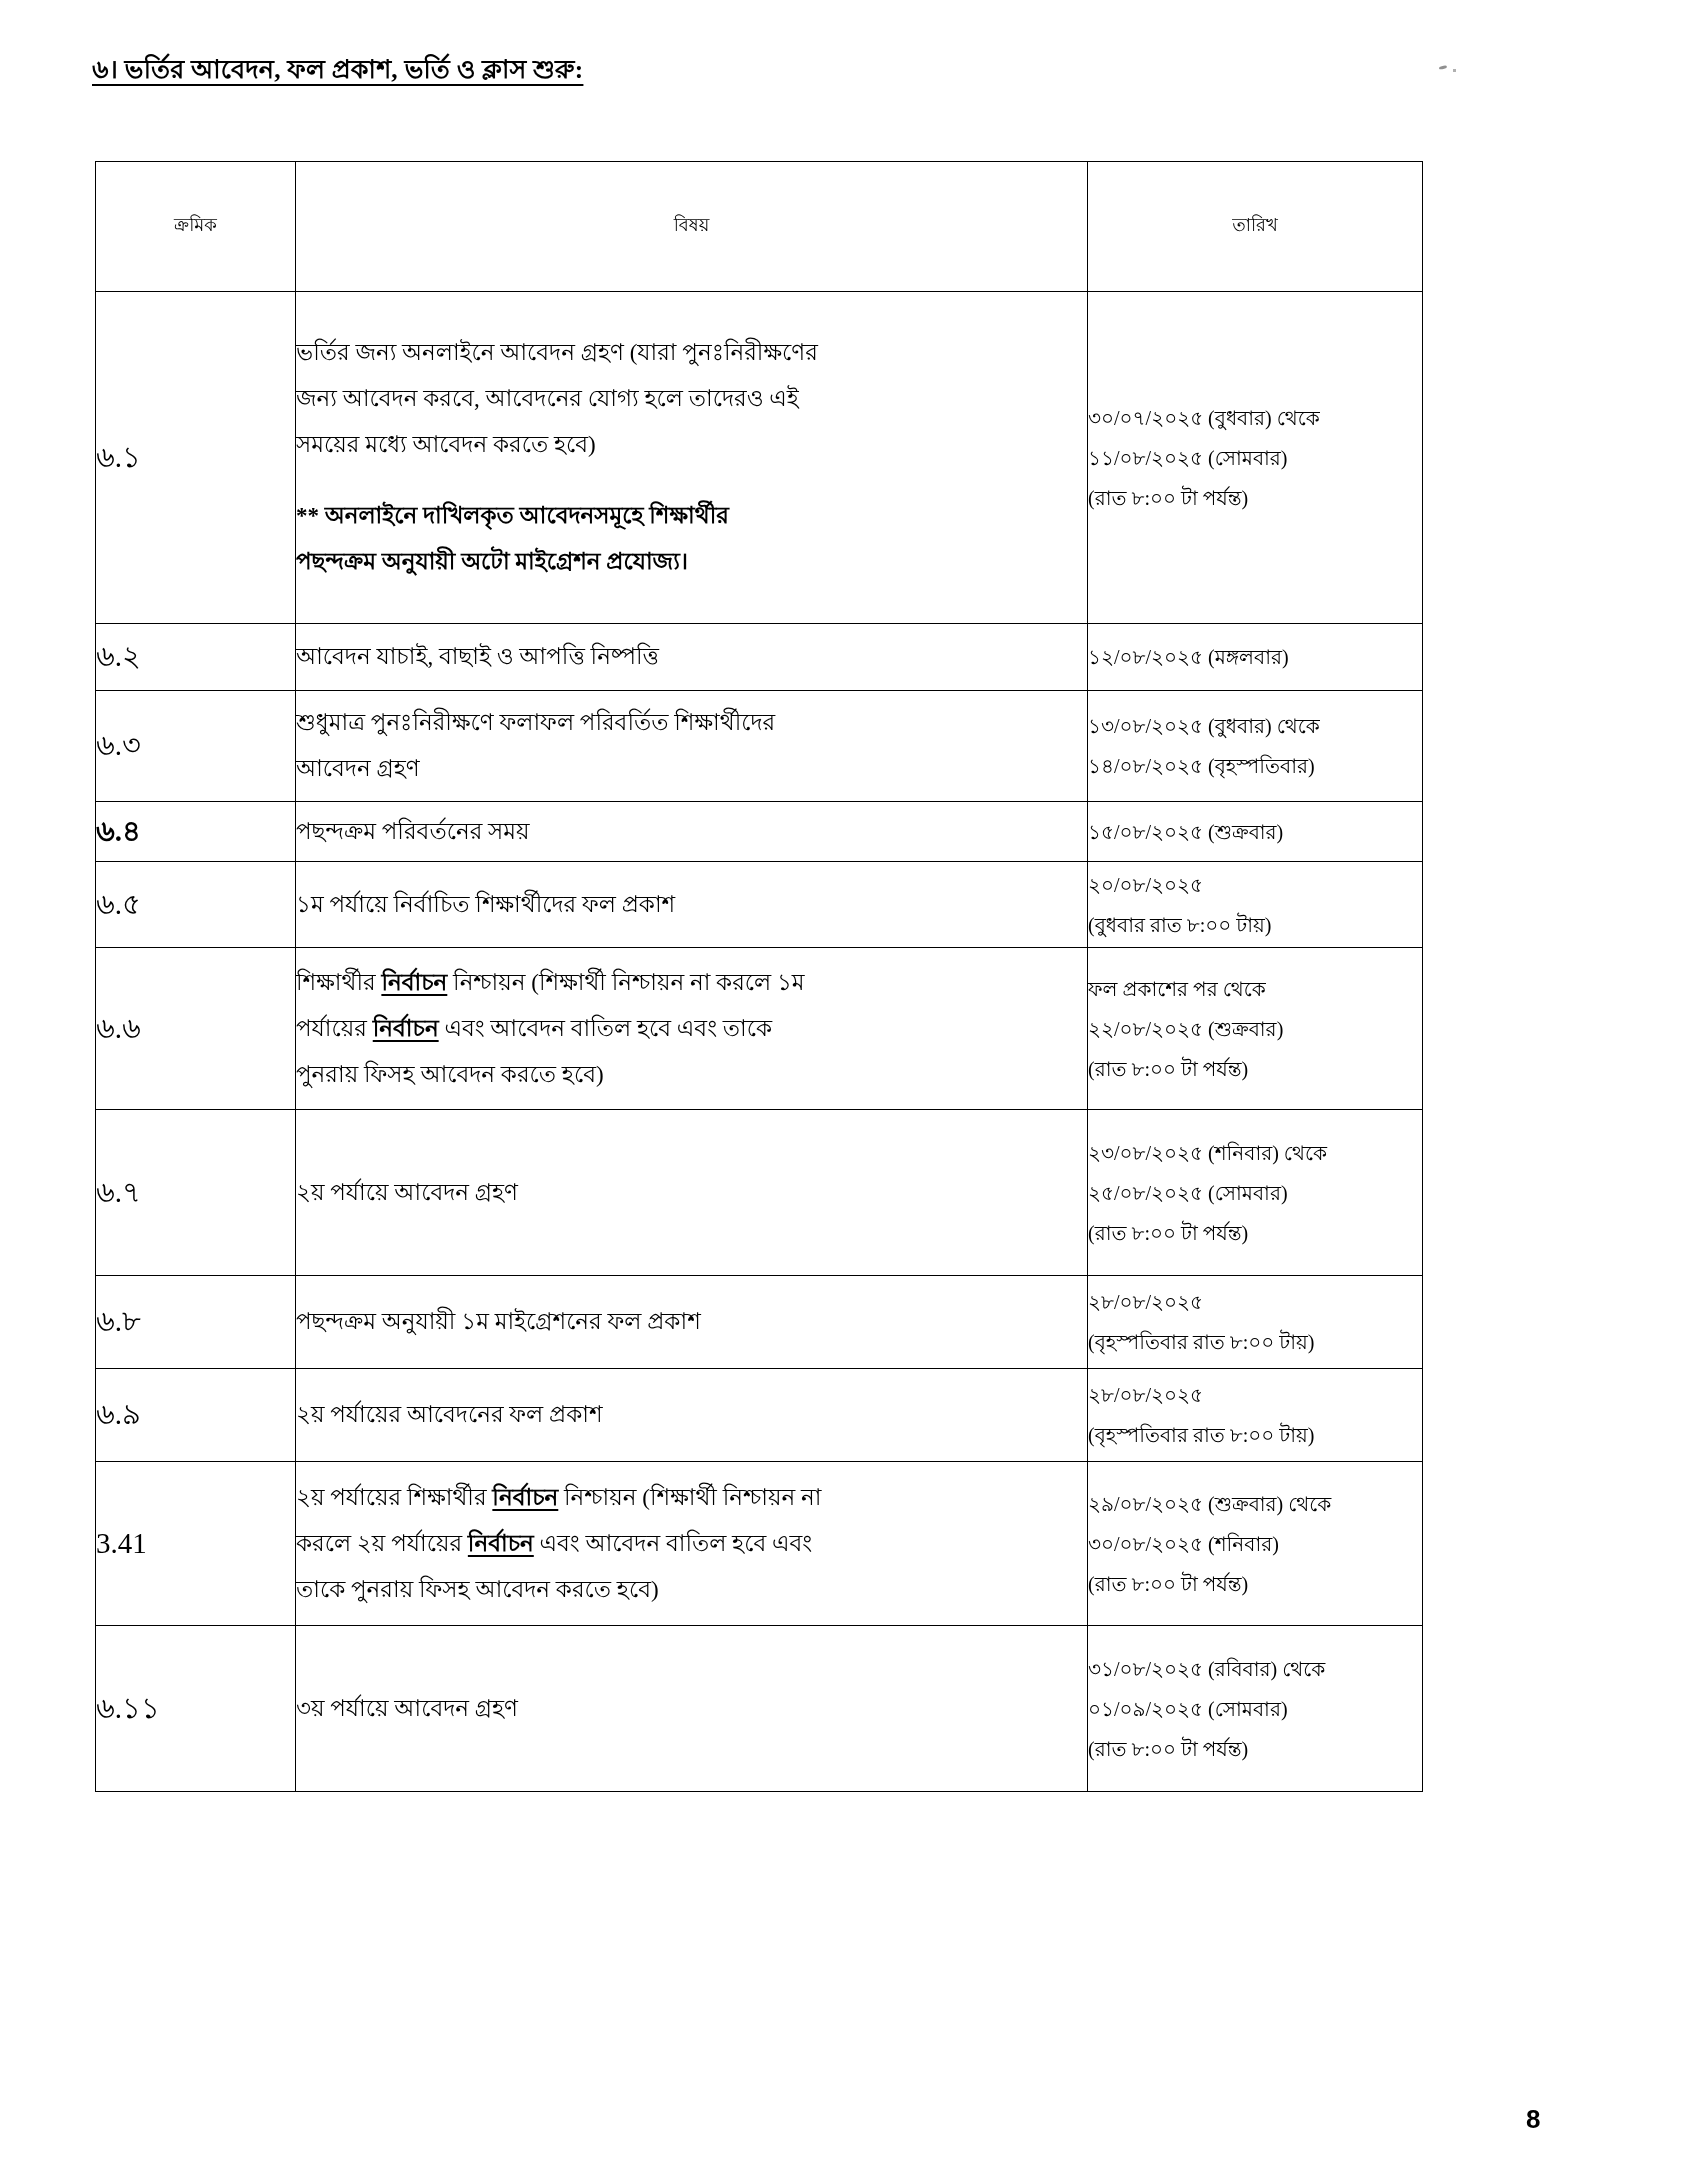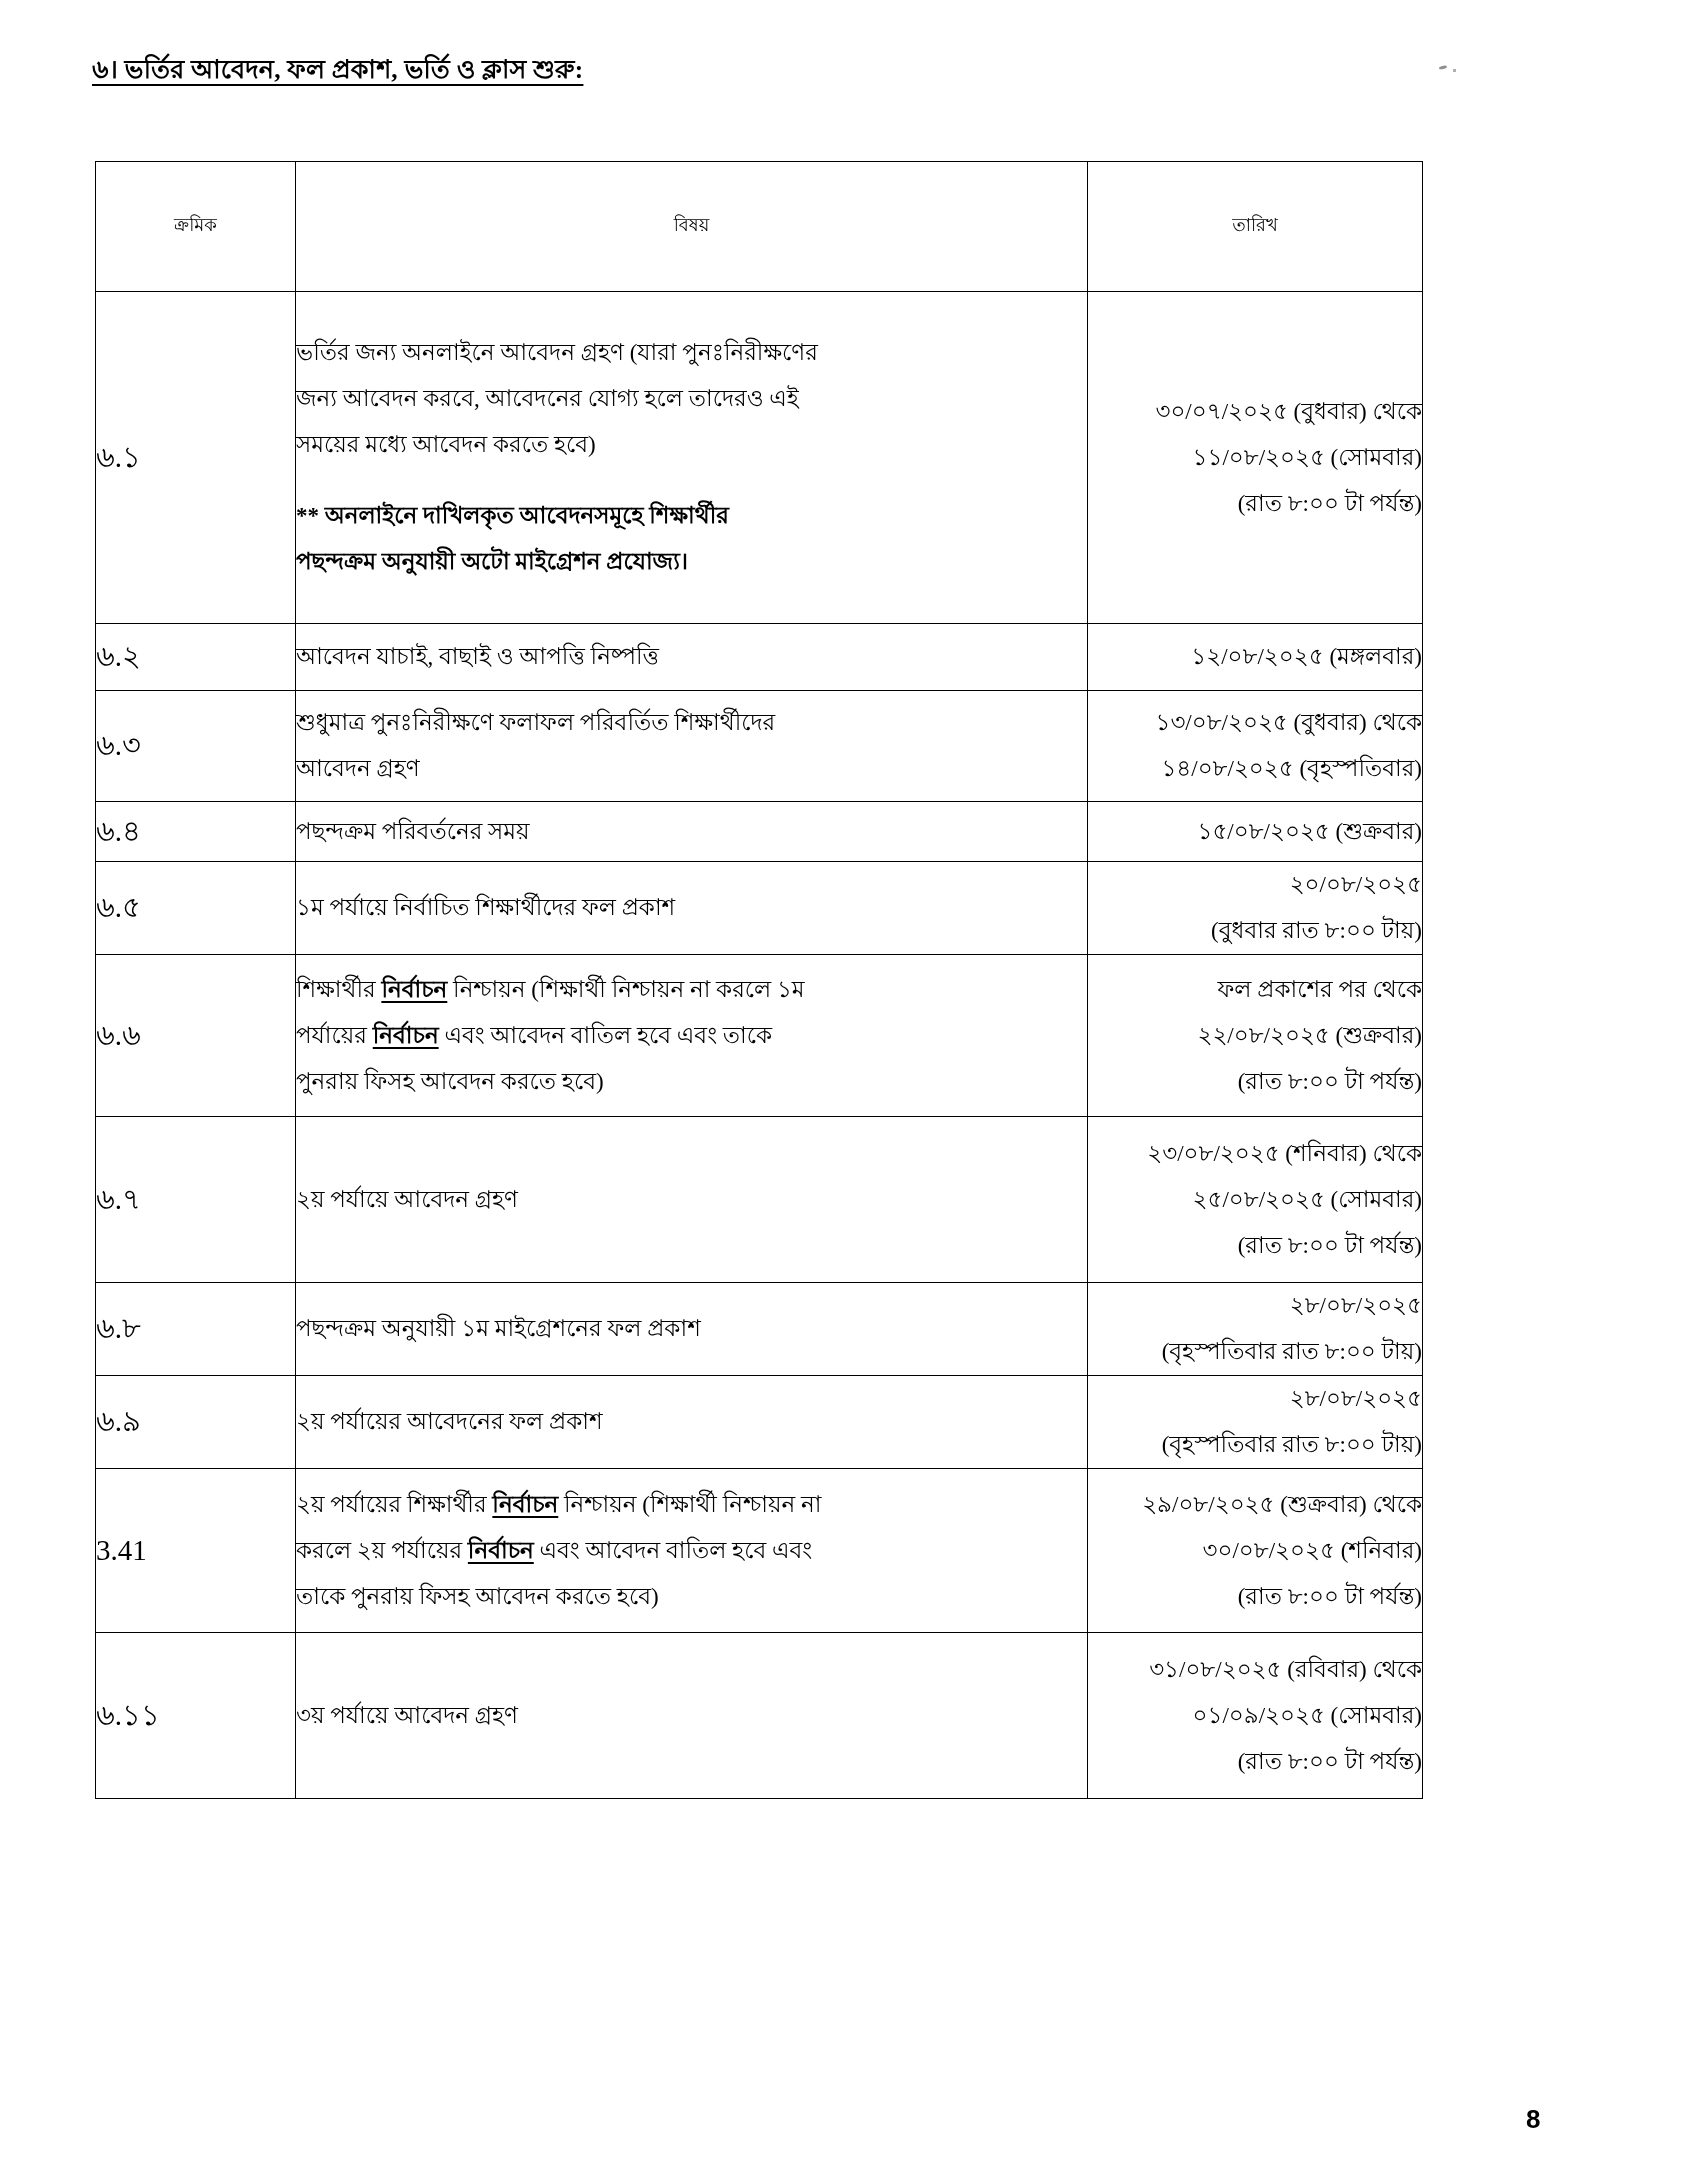--- a/index.html
+++ b/index.html
@@ -88,22 +88,22 @@
     line-height: 1.5;
   }
   .cell-subject {
     text-align: left;
     font-size: 23px;
     line-height: 2.0;
     padding: 18.6px 22px 20.3px 22px;
     font-family: Liberation Serif, serif;
   }
   .cell-date {
-    text-align: right;
-    font-size: 23px;
+    text-align: left;
+    font-size: 20px;
     line-height: 2.0;
     padding: 18.6px 8.5px 20.3px 8.5px;
   }
 
   .cell-subject .line,
   .cell-date .line {
     display: block;
     white-space: normal;
   }
 
@@ -118,21 +118,21 @@
     font-weight: bold;
     text-decoration: underline;
     text-underline-offset: 4.2px;
     text-decoration-thickness: 1.7px;
   }
 
   
   tr.r1 .cell-serial { height: 331px; }
   tr.r2 .cell-serial { height: 66px; }
   tr.r3 .cell-serial { height: 110px; }
-  tr.r4 .cell-serial { height: 59px; }
+  tr.r4 .cell-serial { height: 59px; font-weight: bold; }
   tr.r5 .cell-serial { height: 85px; }
   tr.r6 .cell-serial { height: 161px; }
   tr.r7 .cell-serial { height: 165px; }
   tr.r8 .cell-serial { height: 92px; }
   tr.r9 .cell-serial { height: 92px; }
   tr.r10 .cell-serial { height: 163px; }
   tr.r11 .cell-serial { height: 165px; }
 
   
   .page-number {

